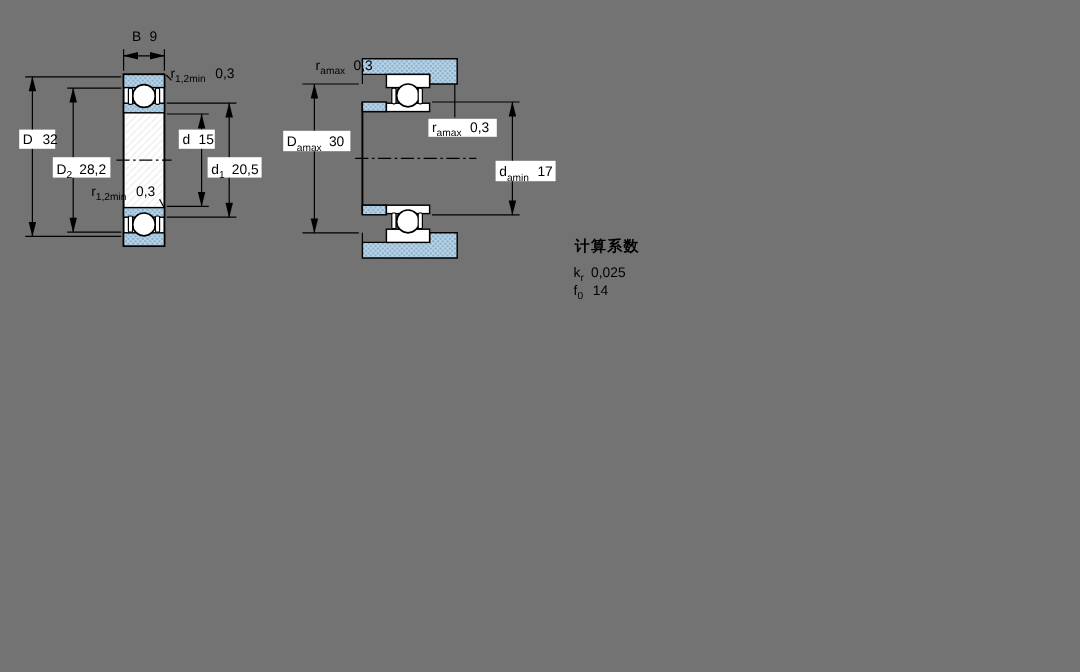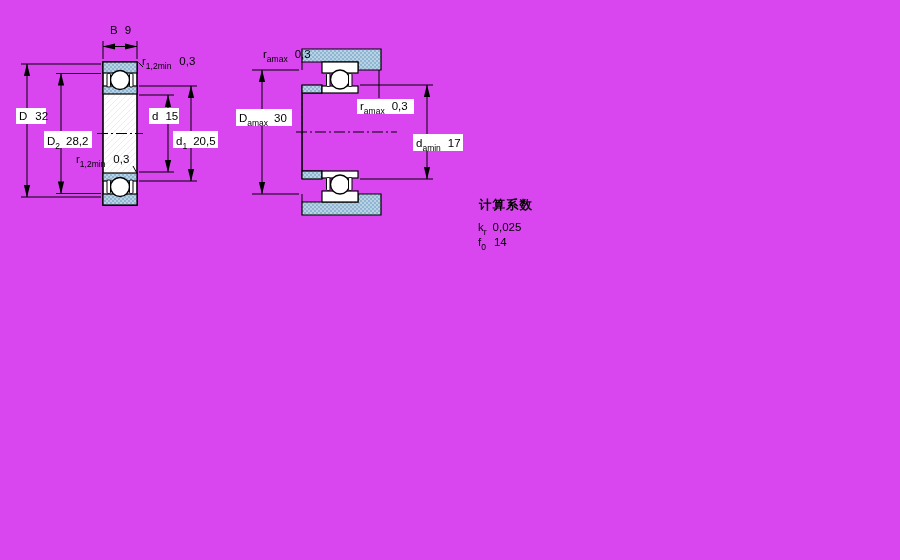--- a/index.html
+++ b/index.html
@@ -1,16 +1,16 @@
 <!DOCTYPE html>
 <html><head>
 <meta charset="utf-8">
 <style>
   html,body{margin:0;padding:0;background:#fff;}
-  .stage{position:relative;width:900px;height:560px;background:#d946ef;overflow:hidden;
+  .stage{position:relative;width:900px;height:560px;background:#737373;overflow:hidden;
          font-family:"Liberation Sans",sans-serif;}
   svg text{fill:#000;font-family:"Liberation Sans",sans-serif;font-size:11.5px;}
   svg text .sub{font-size:8.5px;}
   .cjk-title{font-size:12.5px;font-weight:bold;letter-spacing:1px;}
   .dimline{stroke:#000;stroke-width:1;fill:none;}
   .extline{stroke:#000;stroke-width:1;fill:none;}
   .outline{stroke:#000;stroke-width:1.6;fill:#fff;}
   .band-blue{stroke:#000;stroke-width:1.2;fill:url(#stipple);}
   .band-white{stroke:#000;stroke-width:1.2;fill:#fff;}
   .shield{stroke:#000;stroke-width:1;fill:#fff;}

